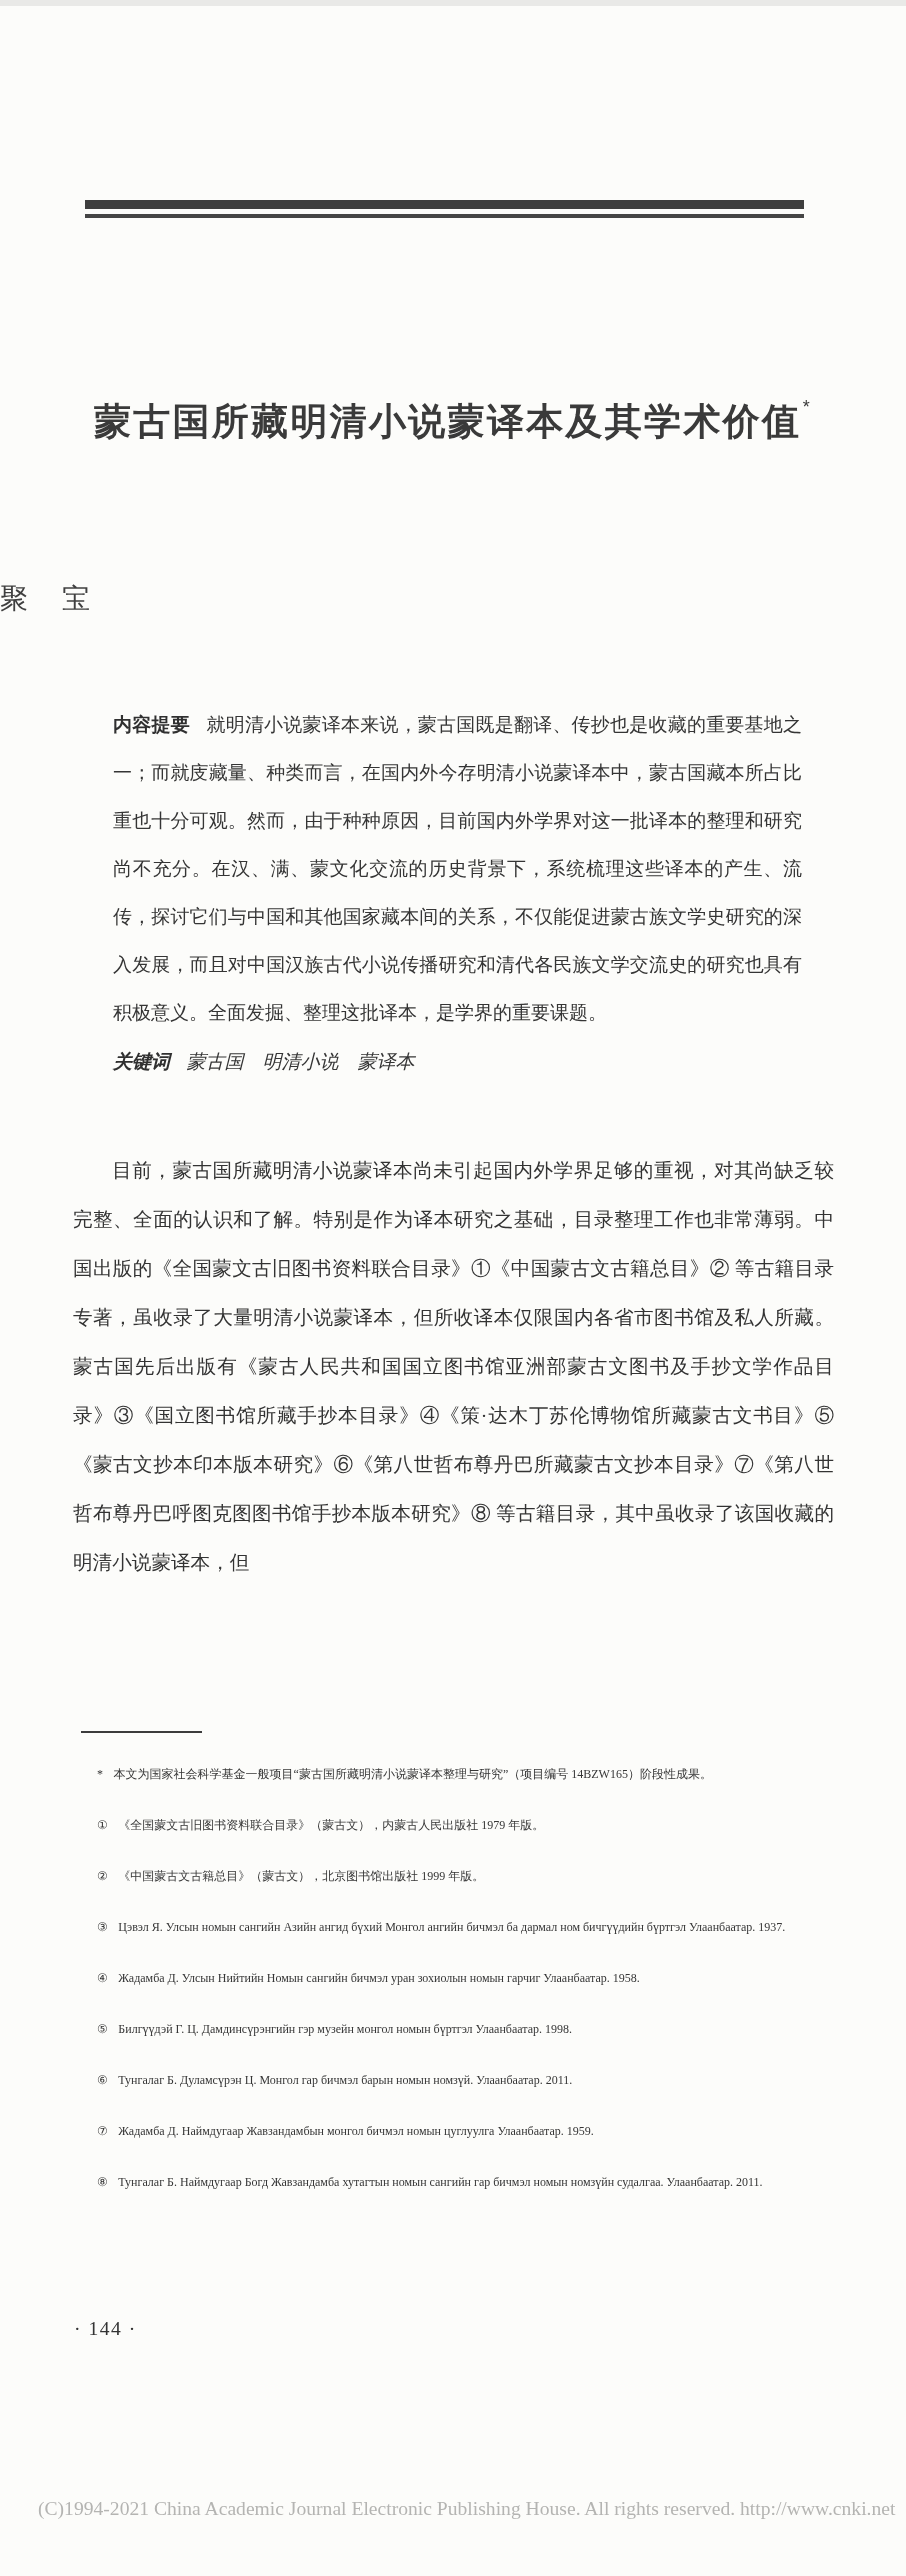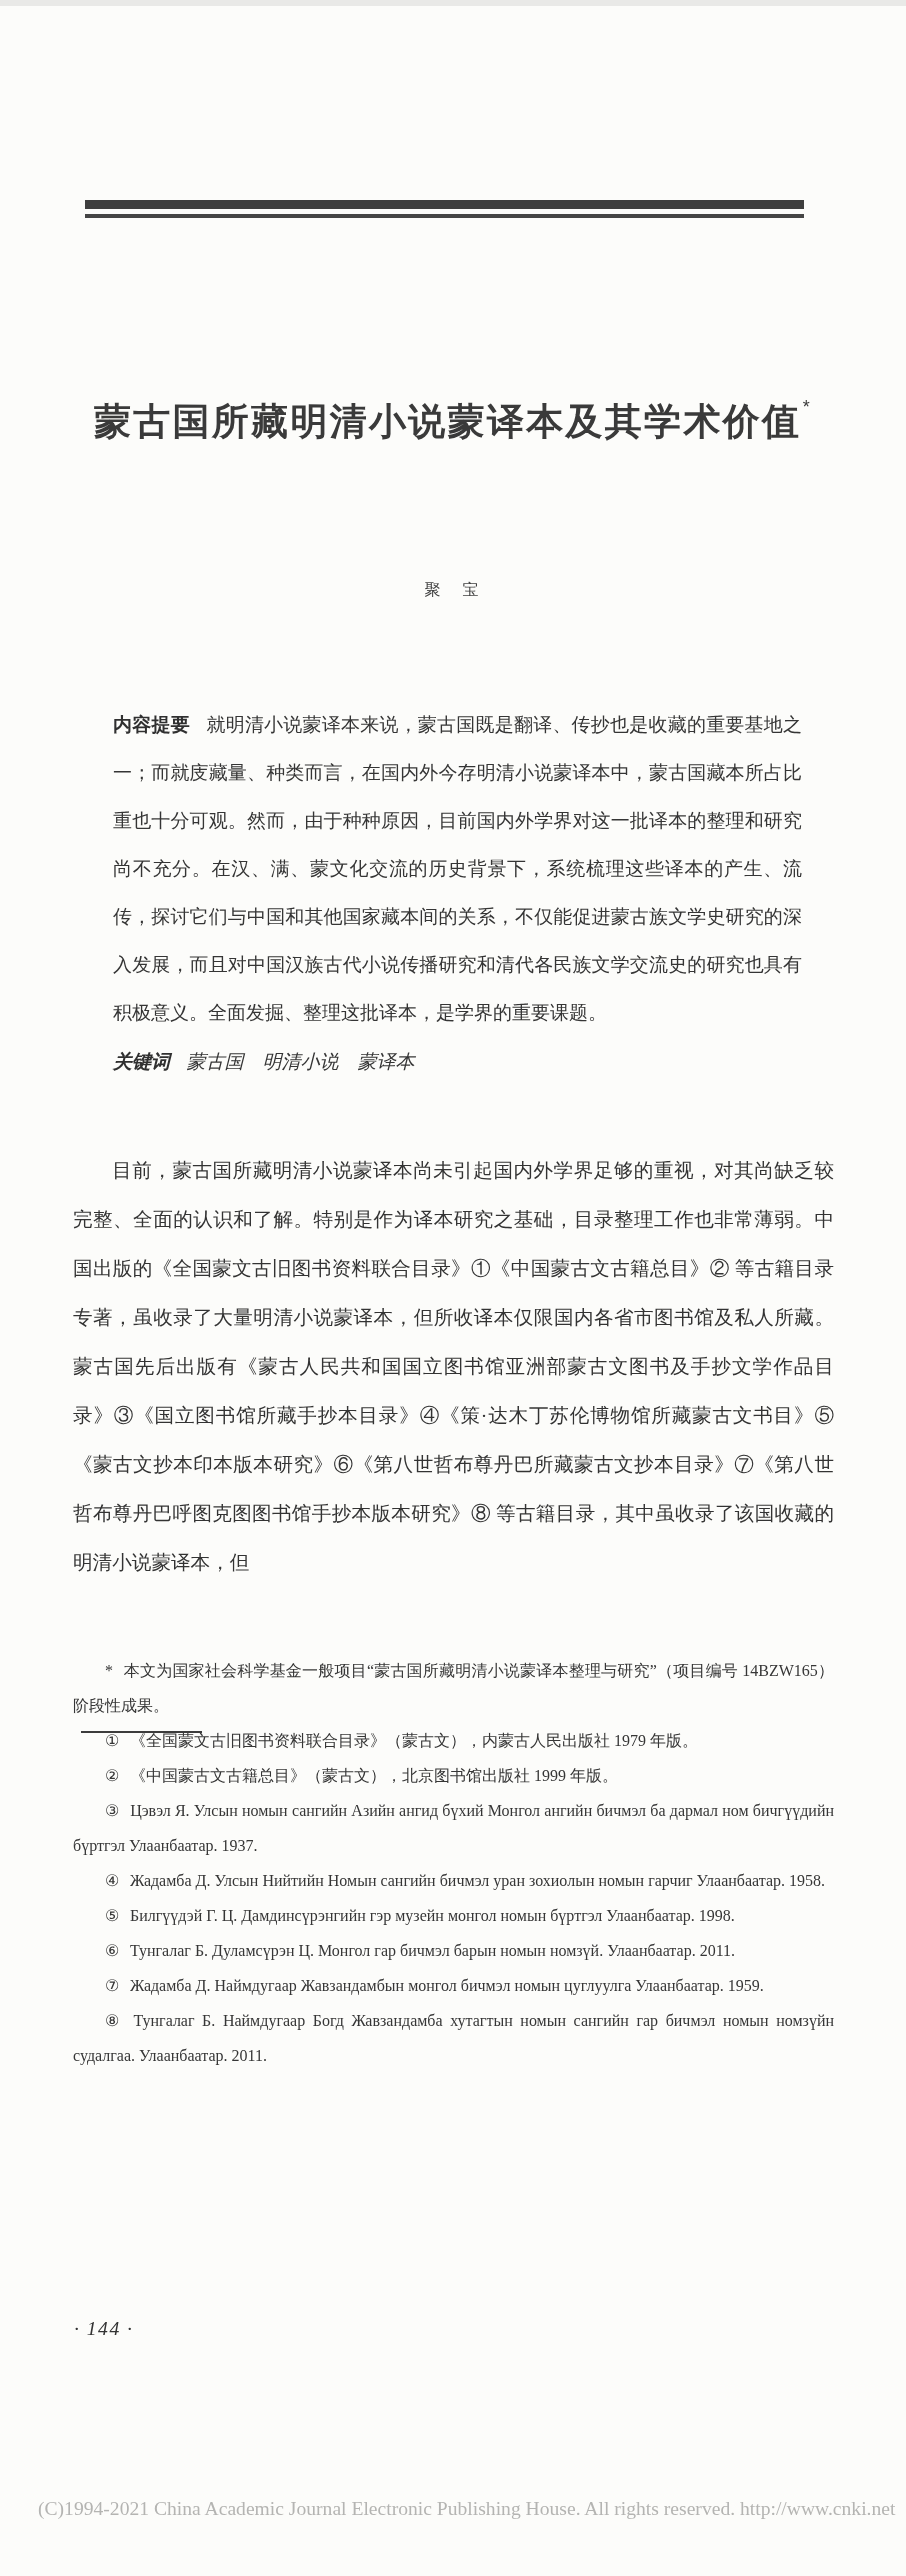--- a/index.html
+++ b/index.html
@@ -19,22 +19,22 @@
   .title{
     position:absolute;top:391px;left:0;width:100%;
     margin:0;text-align:center;
     font-family:"Liberation Sans","DejaVu Sans",sans-serif;
     font-weight:bold;font-size:37px;letter-spacing:2.3px;color:#3a3a3a;
   }
   .title sup{font-size:18px;font-weight:normal;vertical-align:21px;margin-left:1.5px;}
 
   .author{
     position:absolute;top:574px;left:0;width:100%;
-    margin:0;text-align:center;
-    font-size:16px;color:#3f3f3f;letter-spacing:3px;
+    margin:0;text-align:left;
+    font-size:28px;color:#3f3f3f;letter-spacing:3px;
     font-family:"Liberation Serif","DejaVu Serif",serif;
   }
 
   .abstract{
     position:absolute;top:695px;left:113px;width:689px;
     font-size:19px;line-height:48px;text-align:justify;color:#353535;
   }
   .abstract p{margin:0;}
   .inline-label{
     font-family:"Liberation Sans","DejaVu Sans",sans-serif;
@@ -47,29 +47,29 @@
 
   .body-text{
     position:absolute;top:1140px;left:73px;width:761px;
     font-size:19.6px;line-height:49px;text-align:justify;color:#333;
   }
   .body-text p{margin:0;text-indent:2em;}
 
   .footnote-sep{position:absolute;top:1725px;left:81px;width:121px;height:2.3px;background:#3c3c3c;}
 
   .footnotes{
-    position:absolute;top:1647px;left:73px;width:761px;
-    font-size:16px;line-height:35px;text-align:justify;color:#363636;
+    position:absolute;top:1743px;left:73px;width:761px;
+    font-size:12px;line-height:51px;text-align:justify;color:#363636;
   }
   .footnotes p{margin:0;text-indent:2em;}
   .fn-marker{margin-right:10.6px;}
 
   .page-number{
     position:absolute;top:2312px;left:74px;
-    font-size:19.6px;color:#333;letter-spacing:1.5px;font-style:italic;
+    font-size:19.6px;color:#333;letter-spacing:1.5px;
   }
 
   .copyright{
     position:absolute;top:2492px;left:38px;width:846px;
     font-size:19.6px;color:#b4b4b2;white-space:nowrap;
     font-family:"Liberation Serif","DejaVu Serif",serif;
   }
 </style>
 </head>
 <body>

